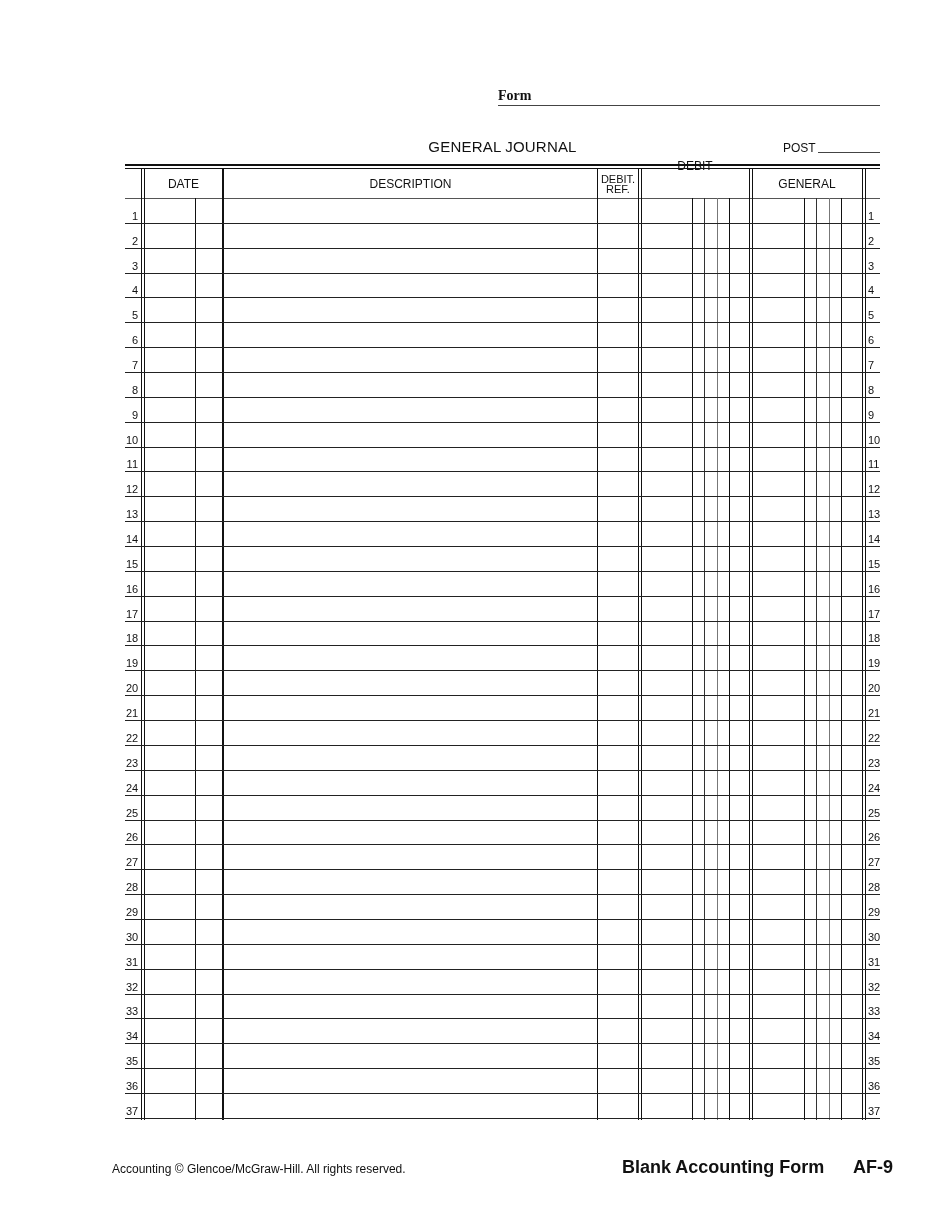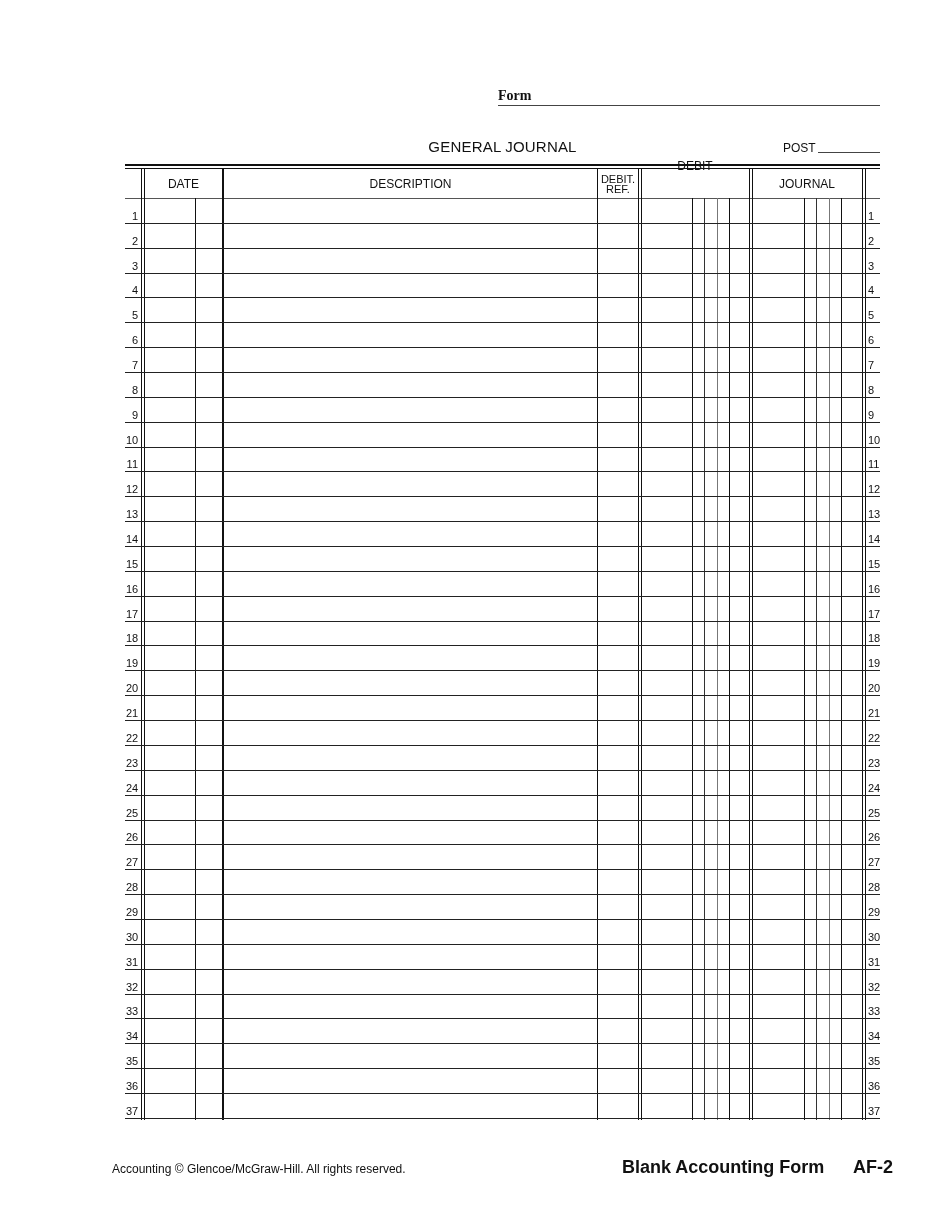--- a/index.html
+++ b/index.html
@@ -30,21 +30,21 @@
 <div class="abs page-line"></div>
 
 <div id="journal">
   <div class="hdr" style="left:146px;top:177px;width:75px;">DATE</div>
   <div class="hdr" style="left:224px;top:177px;width:373px;">DESCRIPTION</div>
   <div class="hdr postref" style="left:598px;top:174px;width:40px;">
     <div>DEBIT.</div>
     <div>REF.</div>
   </div>
   <div class="hdr" style="left:642px;top:159px;width:106px;">DEBIT</div>
-  <div class="hdr" style="left:753px;top:177px;width:108px;">JOURNAL</div>
+  <div class="hdr" style="left:753px;top:177px;width:108px;">GENERAL</div>
 <div class="hline" style="left: 125px; width: 755px; top: 164px; border-top: 2px solid rgb(17, 17, 17);"></div>
     <div class="hline" style="left: 125px; width: 755px; top: 168px; border-top: 1px solid rgb(17, 17, 17);"></div>
     <div class="hline" style="left: 125px; width: 755px; top: 198px; border-top: 1px solid rgb(85, 85, 85);"></div>
     <div class="vline" style="left: 141px; top: 169px; height: 950.82px; border-left: 1.5px solid rgb(17, 17, 17);"></div>
     <div class="vline" style="left: 144px; top: 169px; height: 950.82px; border-left: 1.5px solid rgb(17, 17, 17);"></div>
     <div class="vline" style="left: 638px; top: 169px; height: 950.82px; border-left: 1.5px solid rgb(17, 17, 17);"></div>
     <div class="vline" style="left: 641px; top: 169px; height: 950.82px; border-left: 1.5px solid rgb(17, 17, 17);"></div>
     <div class="vline" style="left: 749px; top: 169px; height: 950.82px; border-left: 1.5px solid rgb(17, 17, 17);"></div>
     <div class="vline" style="left: 752px; top: 169px; height: 950.82px; border-left: 1.5px solid rgb(17, 17, 17);"></div>
     <div class="vline" style="left: 862px; top: 169px; height: 950.82px; border-left: 1.5px solid rgb(17, 17, 17);"></div>
@@ -170,13 +170,13 @@
     <div class="rownum" style="top: 1055.1px; left: 126px; width: 12px; text-align: right;">35</div>
     <div class="rownum" style="top: 1055.1px; left: 868px;">35</div>
     <div class="rownum" style="top: 1079.96px; left: 126px; width: 12px; text-align: right;">36</div>
     <div class="rownum" style="top: 1079.96px; left: 868px;">36</div>
     <div class="rownum" style="top: 1104.82px; left: 126px; width: 12px; text-align: right;">37</div>
     <div class="rownum" style="top: 1104.82px; left: 868px;">37</div>
   </div>
 
 <div class="abs copyright">Accounting © Glencoe/McGraw-Hill. All rights reserved.</div>
 <div class="abs footer-right">Blank Accounting Form</div>
-<div class="abs footer-af">AF-2</div>
+<div class="abs footer-af">AF-9</div>
 
 </body></html>

